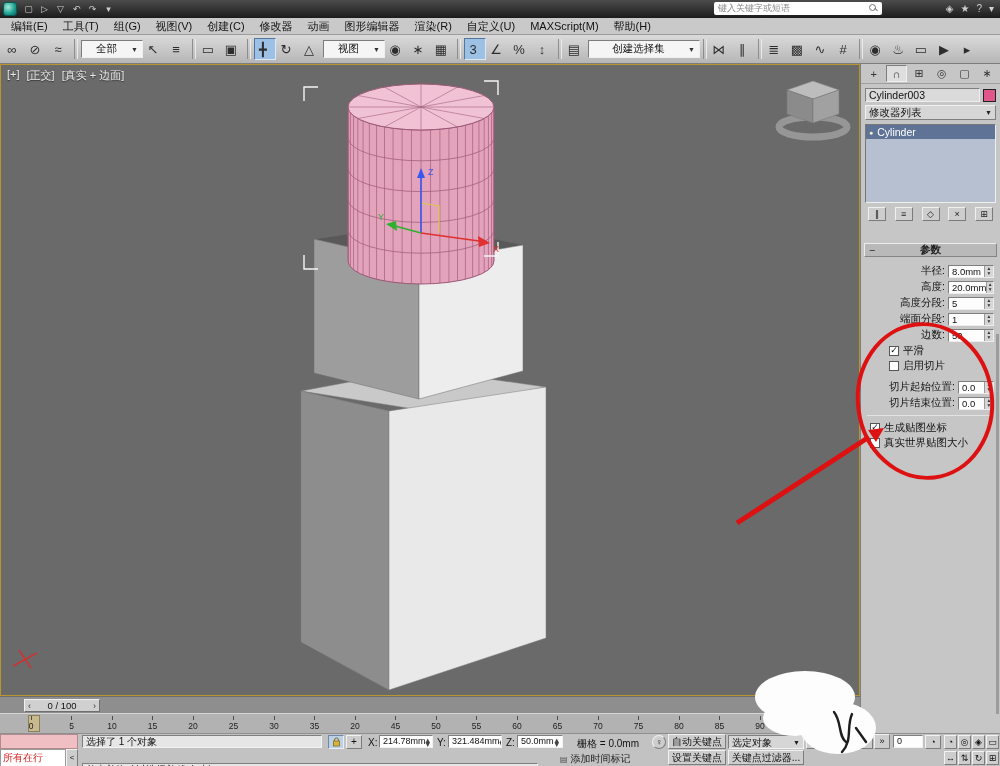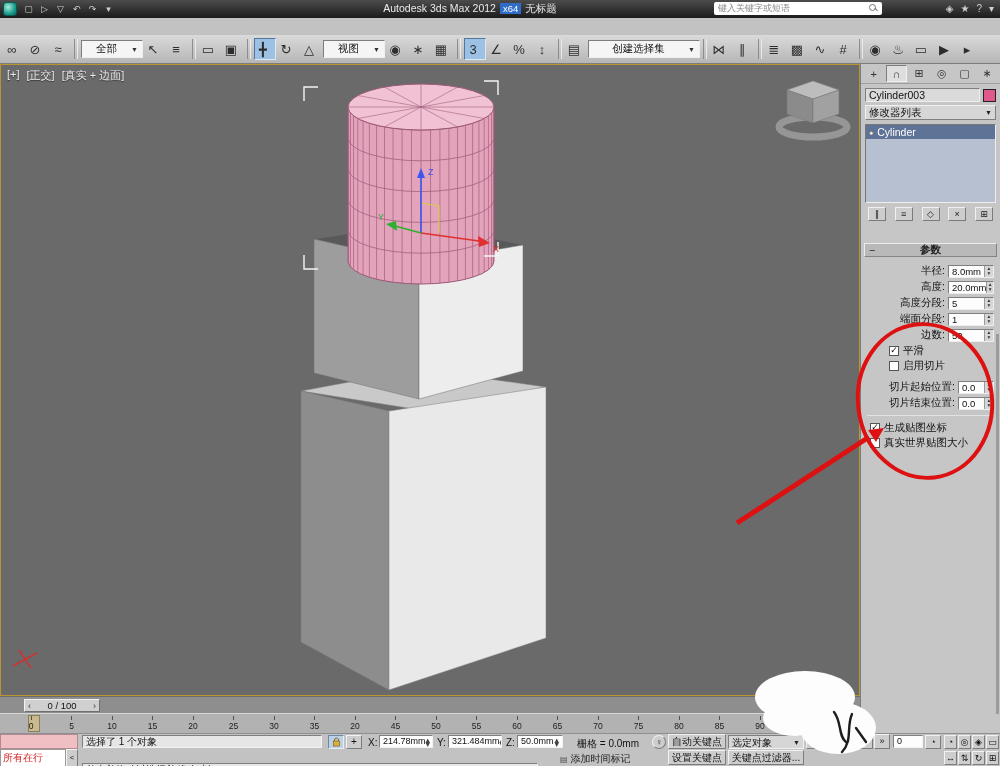--- a/index.html
+++ b/index.html
@@ -169,36 +169,48 @@
         <span class="qat-btn">
           <i>↶</i>
         </span>
         <span class="qat-btn">
           <i>↷</i>
         </span>
         <span class="qat-btn">
           <i>▾</i>
         </span>
       </div>
-    <div class="title-text">
-      <span>Autodesk 3ds Max 2012</span><span class="chip">x64</span><span>无标题</span>
-    </div>
     <div class="search">
       <span class="search-text">键入关键字或短语</span>
       <span class="mag"></span>
     </div>
     <div class="info-icons">
 
     <span><i>◈</i></span>
         <span><i>★</i></span>
         <span><i>?</i></span>
         <span><i>▾</i></span>
       </div>
   </div>
 
+  <div class="menubar">
+
+  <span class="menu-item">编辑(E)</span>
+      <span class="menu-item">工具(T)</span>
+      <span class="menu-item">组(G)</span>
+      <span class="menu-item">视图(V)</span>
+      <span class="menu-item">创建(C)</span>
+      <span class="menu-item">修改器</span>
+      <span class="menu-item">动画</span>
+      <span class="menu-item">图形编辑器</span>
+      <span class="menu-item">渲染(R)</span>
+      <span class="menu-item">自定义(U)</span>
+      <span class="menu-item">MAXScript(M)</span>
+      <span class="menu-item">帮助(H)</span>
+    </div>
 
   <div class="toolbar">
 
   <span class="tb" data-kind="icon">
         <i class="tb-g">∞</i>
         <b class="tb-l"></b>
         <u class="tb-c"></u>
       </span>
       <span class="tb" data-kind="icon">
         <i class="tb-g">⊘</i>

